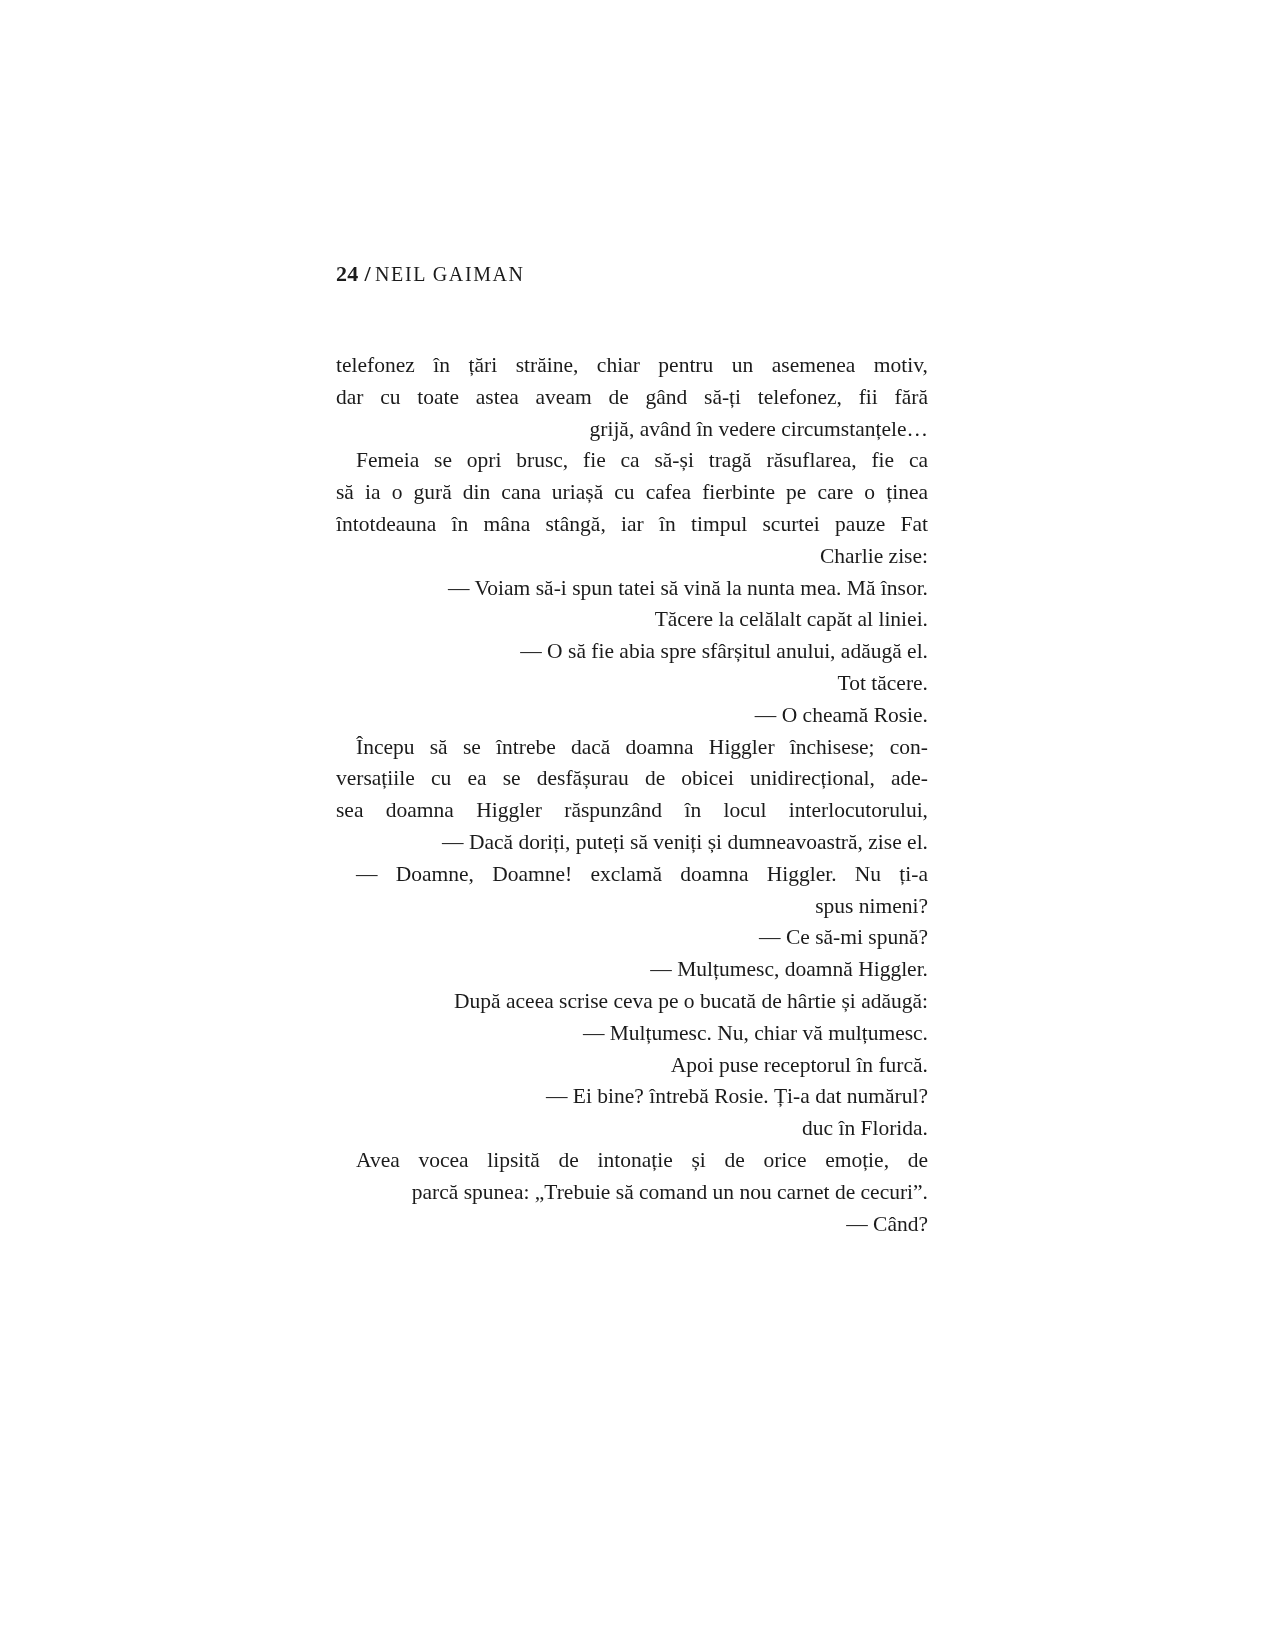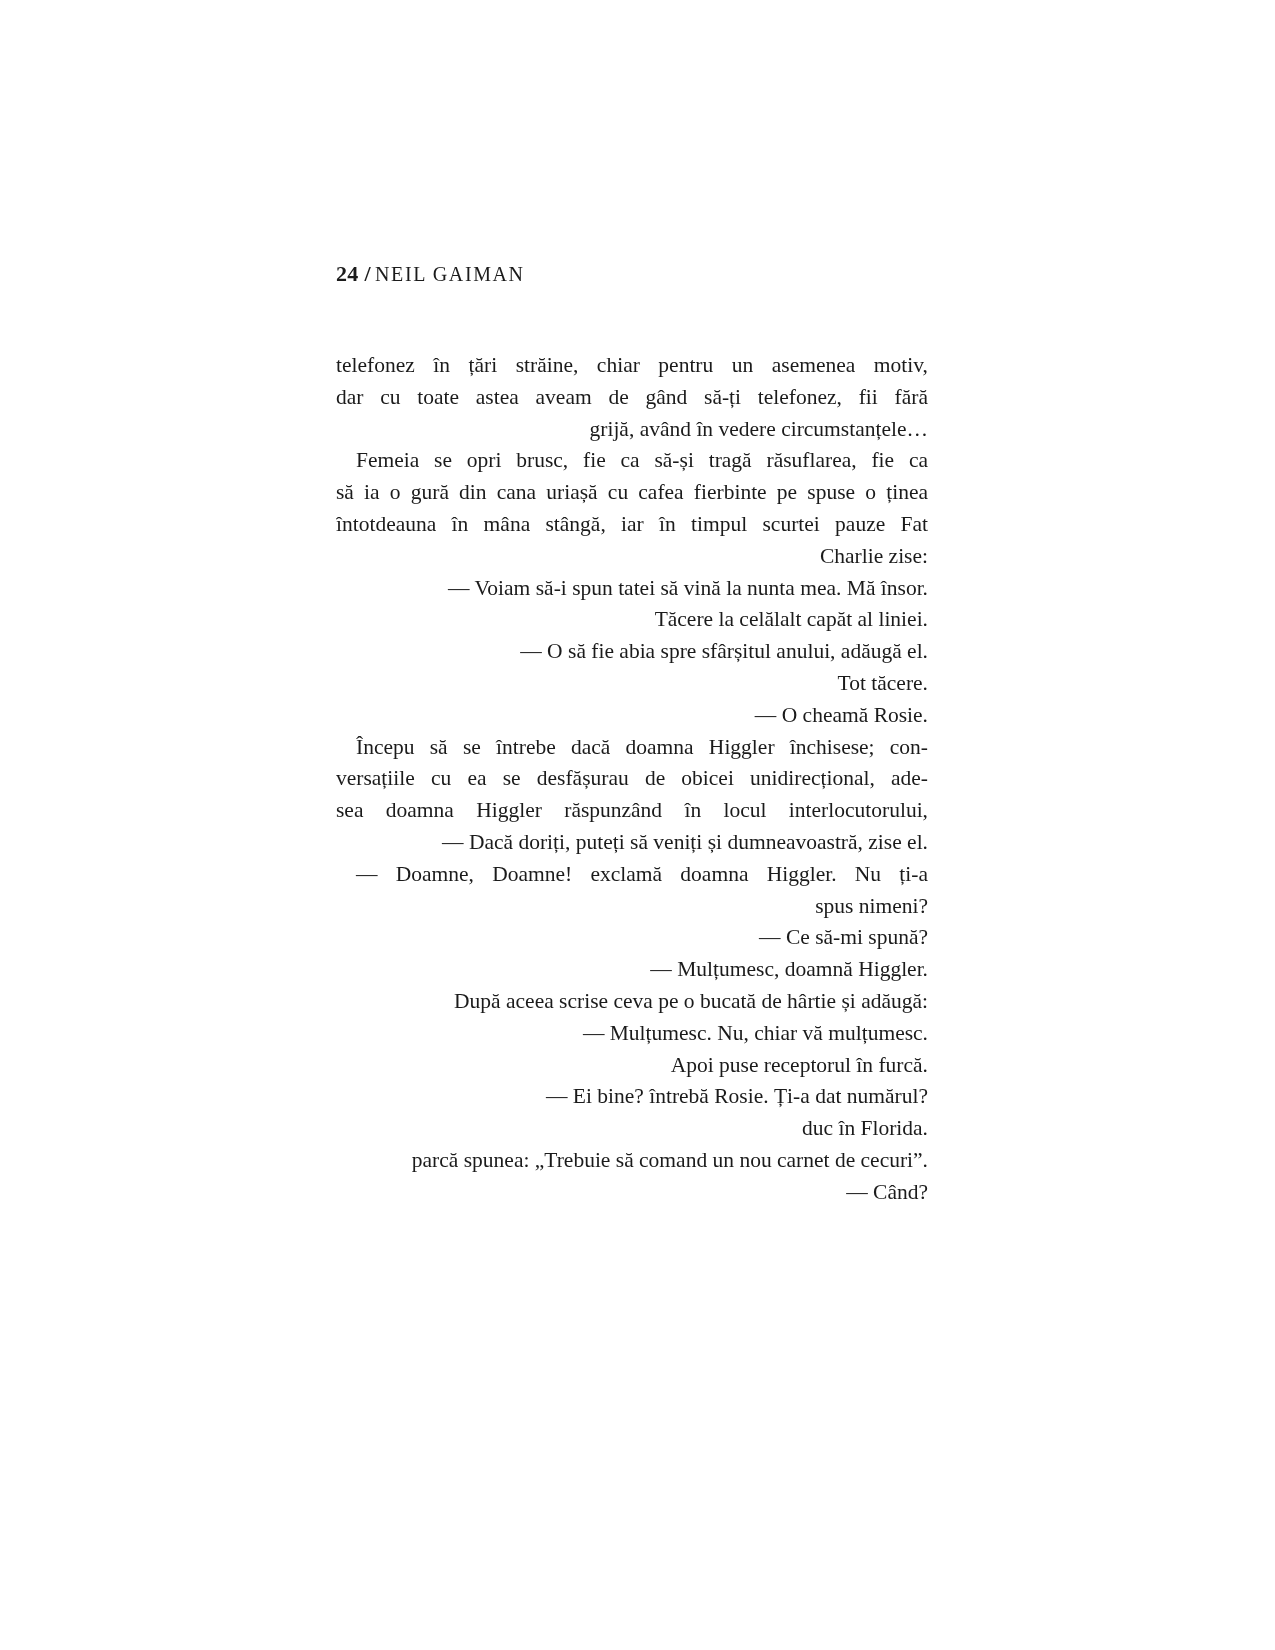--- a/index.html
+++ b/index.html
@@ -77,21 +77,21 @@
   </div>
 
   <div class="text-block">
       <div class="paragraph">
         <div class="line just">telefonez în țări străine, chiar pentru un asemenea motiv,</div>
         <div class="line just">dar cu toate astea aveam de gând să-ți telefonez, fii fără</div>
         <div class="line">grijă, având în vedere circumstanțele…</div>
       </div>
       <div class="paragraph">
         <div class="line just indent">Femeia se opri brusc, fie ca să-și tragă răsuflarea, fie ca</div>
-        <div class="line just">să ia o gură din cana uriașă cu cafea fierbinte pe spuse o ținea</div>
+        <div class="line just">să ia o gură din cana uriașă cu cafea fierbinte pe care o ținea</div>
         <div class="line just">întotdeauna în mâna stângă, iar în timpul scurtei pauze Fat</div>
         <div class="line">Charlie zise:</div>
       </div>
       <div class="paragraph">
         <div class="line indent">— Voiam să-i spun tatei să vină la nunta mea. Mă însor.</div>
       </div>
       <div class="paragraph">
         <div class="line">Tăcere la celălalt capăt al liniei.</div>
       </div>
       <div class="paragraph">
@@ -130,20 +130,21 @@
       <div class="paragraph">
         <div class="line">Apoi puse receptorul în furcă.</div>
       </div>
       <div class="paragraph">
         <div class="line indent">— Ei bine? întrebă Rosie. Ți-a dat numărul?</div>
       </div>
       <div class="paragraph">
         <div class="line">duc în Florida.</div>
       </div>
       <div class="paragraph">
+        <div class="line just indent">Avea vocea lipsită de intonație și de orice emoție, de</div>
         <div class="line">parcă spunea: „Trebuie să comand un nou carnet de cecuri”.</div>
       </div>
       <div class="paragraph">
         <div class="line indent">— Când?</div>
       </div>
     </div>
 
 </div>
 
 </body></html>

